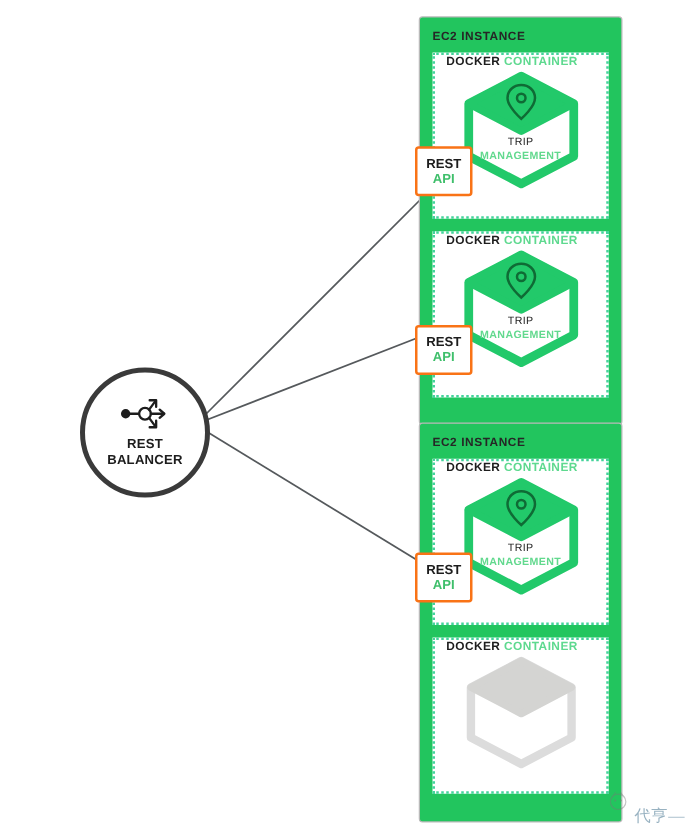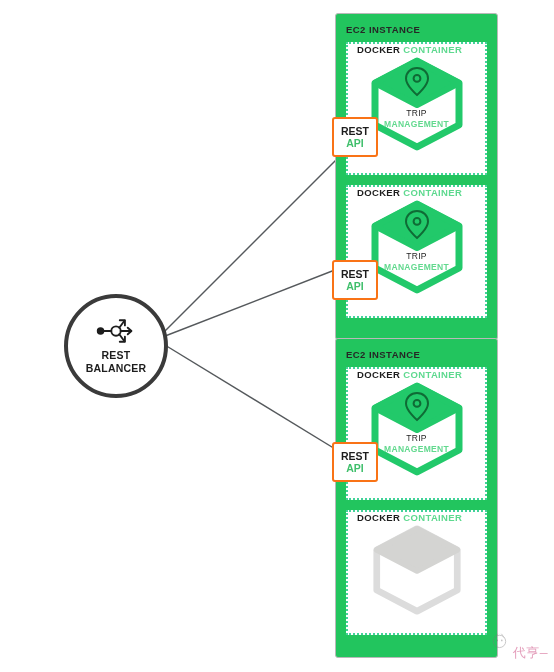--- a/index.html
+++ b/index.html
@@ -178,22 +178,22 @@
     gap: 4px;
     opacity: 0.42;
     z-index: 6;
   }
   .watermark .wm-logo {
     width: 19px;
     height: 19px;
   }
   .watermark .wm-text {
     font-size: 13px;
-    color: #be185d;
-    font-family: Liberation Mono, monospace;
+    color: #0c4a6e;
+    font-family: Liberation Serif, serif;
     letter-spacing: 0.5px;
     margin-top: 27px;
   }
 </style>
 </head>
 <body>
 
 <div id="canvas">
 
   <svg id="links" viewBox="0 0 554 672">

